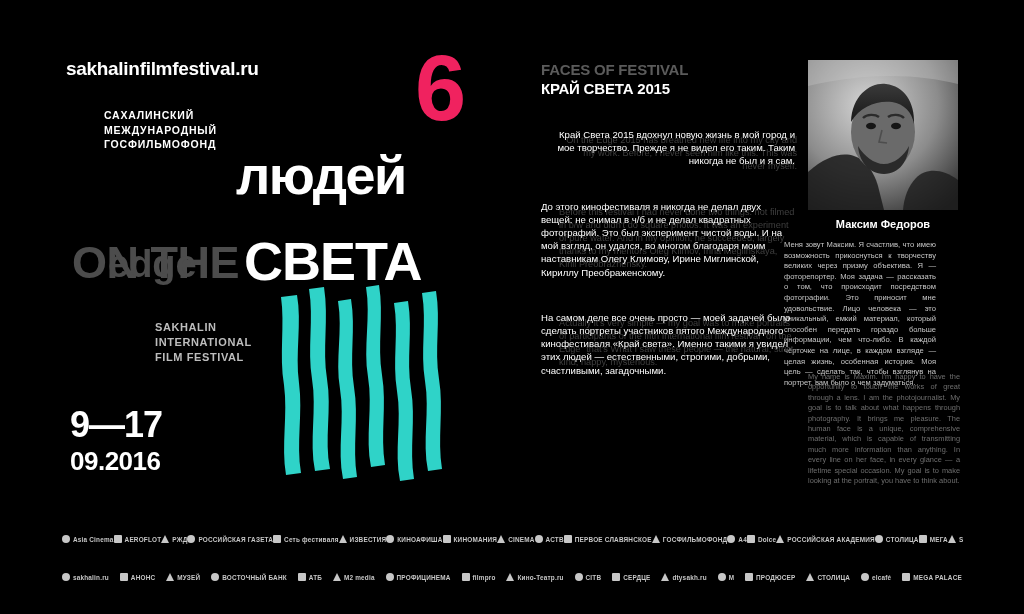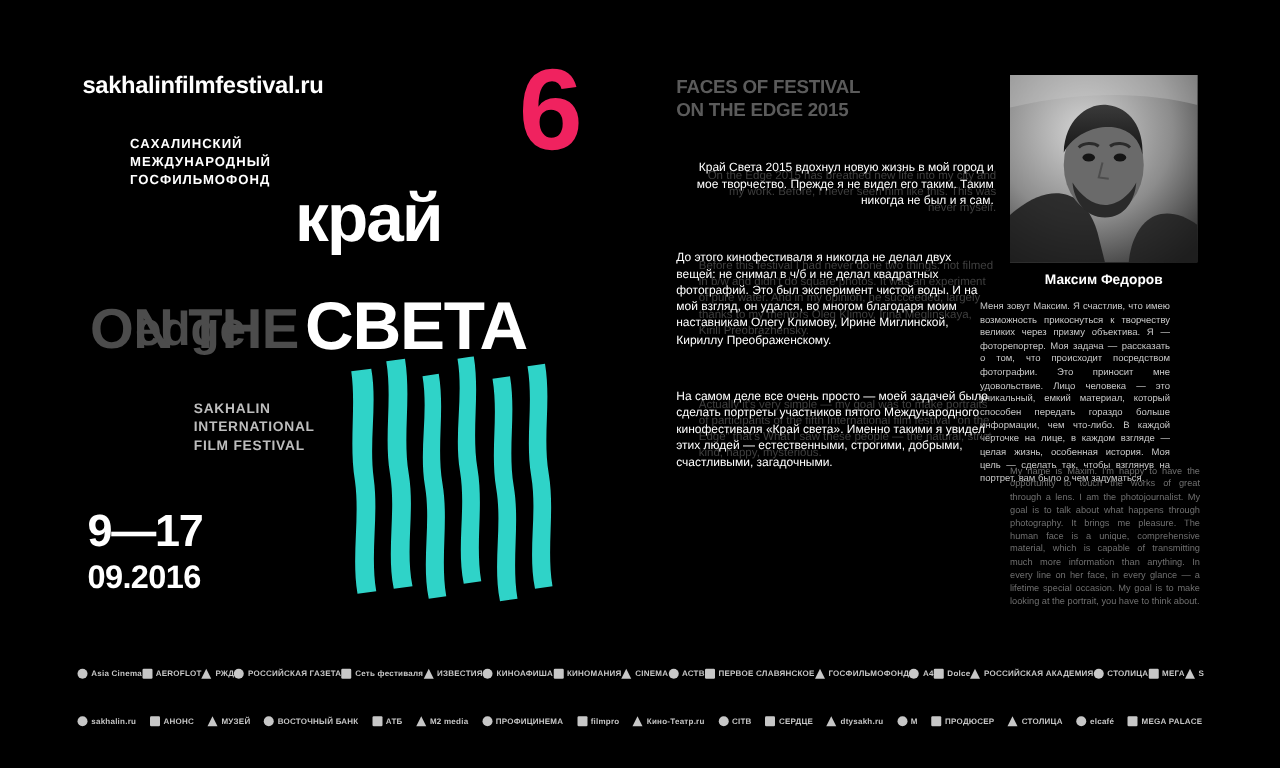--- a/index.html
+++ b/index.html
@@ -246,21 +246,21 @@
 <div class="page">
 
   <div class="site-url">sakhalinfilmfestival.ru</div>
 
   <div class="fest-lines" style="white-space:pre-line;">САХАЛИНСКИЙ
 МЕЖДУНАРОДНЫЙ
 ГОСФИЛЬМОФОНД</div>
 
   <div class="big-six">6</div>
 
-  <div class="kray">край</div>
+  <div class="kray">людей</div>
   <div class="sveta">СВЕТА</div>
 
   <div class="on-the">ON THE</div>
   <div class="edge">edge</div>
 
   <div class="sakhalin-intl" style="white-space:pre-line;">SAKHALIN
 INTERNATIONAL
 FILM FESTIVAL</div>
 
   <div class="dates">9—17</div>
@@ -275,21 +275,21 @@
         <path d="M91,2 C96,32 88,62 93,92 C98,122 90,152 96,182 L110,180 C105,150 112,120 107,90 C102,60 109,30 104,0 Z"></path>
         <path d="M119,18 C124,48 117,76 122,106 C127,136 119,166 125,196 L139,194 C134,164 141,134 136,104 C131,74 138,46 133,16 Z"></path>
         <path d="M147,8 C152,38 145,66 150,96 C155,126 147,156 153,186 L167,184 C162,154 169,124 164,94 C159,64 166,36 161,6 Z"></path>
       </g>
     </svg>
   </div>
 
   <div class="mid">
     <div class="mid-title">
       <div class="en">FACES OF FESTIVAL</div>
-      <div class="en">ON THE EDGE 2015</div>
+      <div class="ru">КРАЙ СВЕТА 2015</div>
     </div>
 
     <div class="para-block" style="margin-top:30px;text-align:right;">
       <div class="para-en">On the Edge 2015 has breathed new life into my city and my work. Before, I never seen him like this. This was never myself.</div>
       <div class="para-ru">Край Света 2015 вдохнул новую жизнь в мой город и мое творчество. Прежде я не видел его таким. Таким никогда не был и я сам.</div>
     </div>
 
     <div class="para-block" style="margin-top:32px;">
       <div class="para-en">Before this festival I had never done two things: not filmed in b/w and didn't do square photos. It was an experiment of pure water. And in my opinion, he succeeded, largely thanks to my mentors Oleg Klimov, Irina Meglinskaya, Kirill Preobrazhensky.</div>
       <div class="para-ru">До этого кинофестиваля я никогда не делал двух вещей: не снимал в ч/б и не делал квадратных фотографий. Это был эксперимент чистой воды. И на мой взгляд, он удался, во многом благодаря моим наставникам Олегу Климову, Ирине Миглинской, Кириллу Преображенскому.</div>

